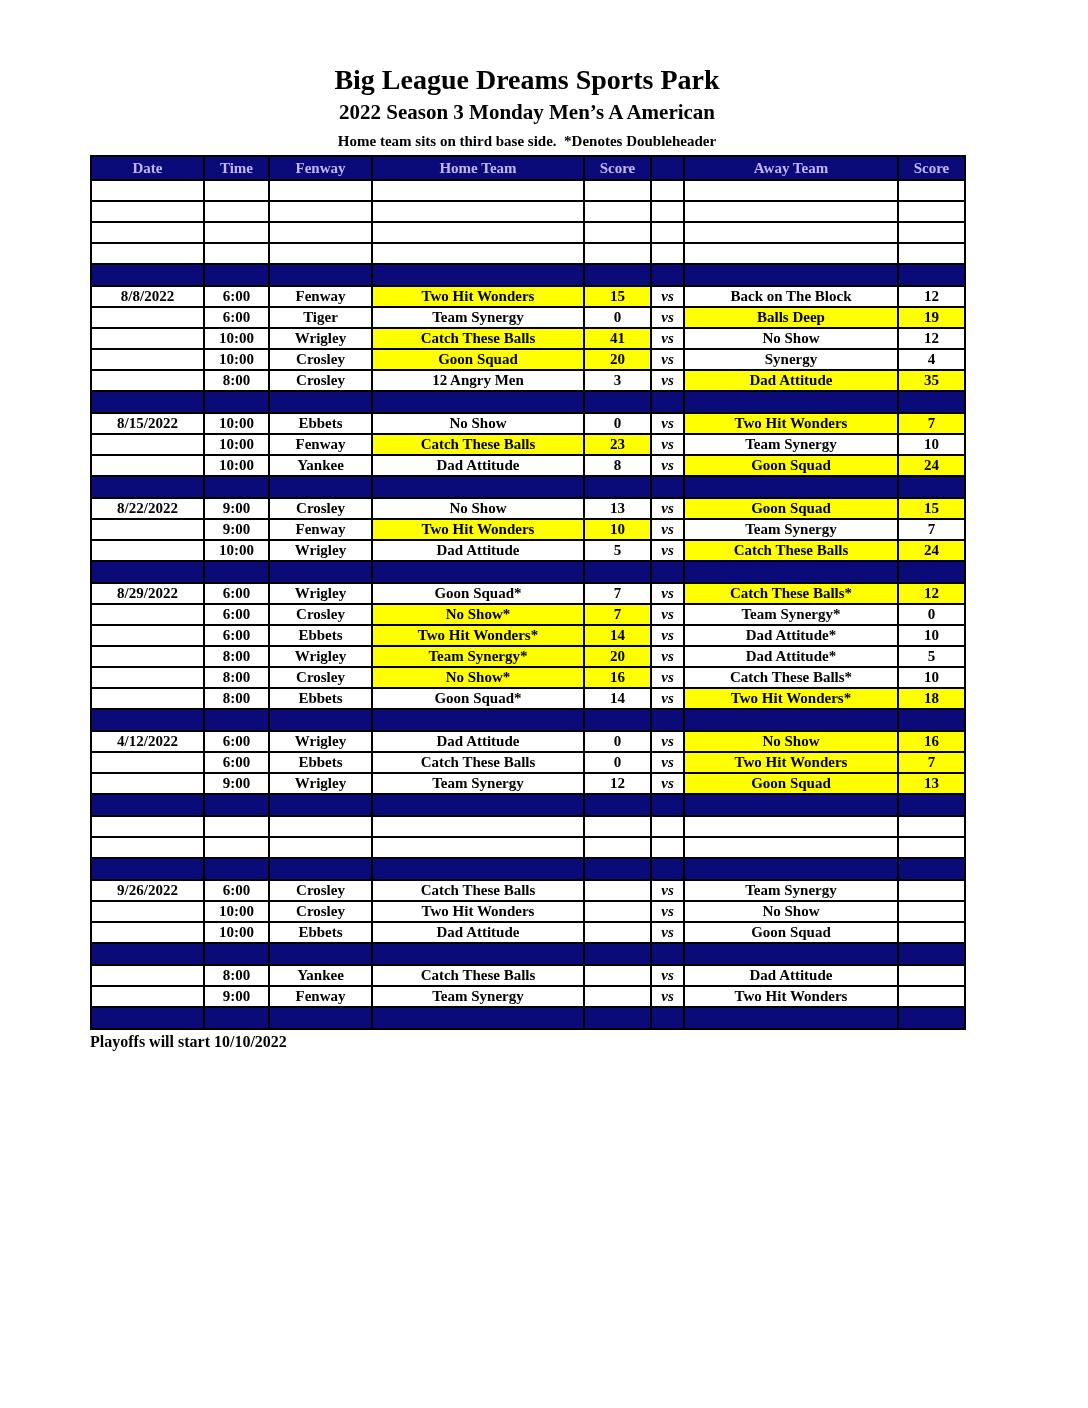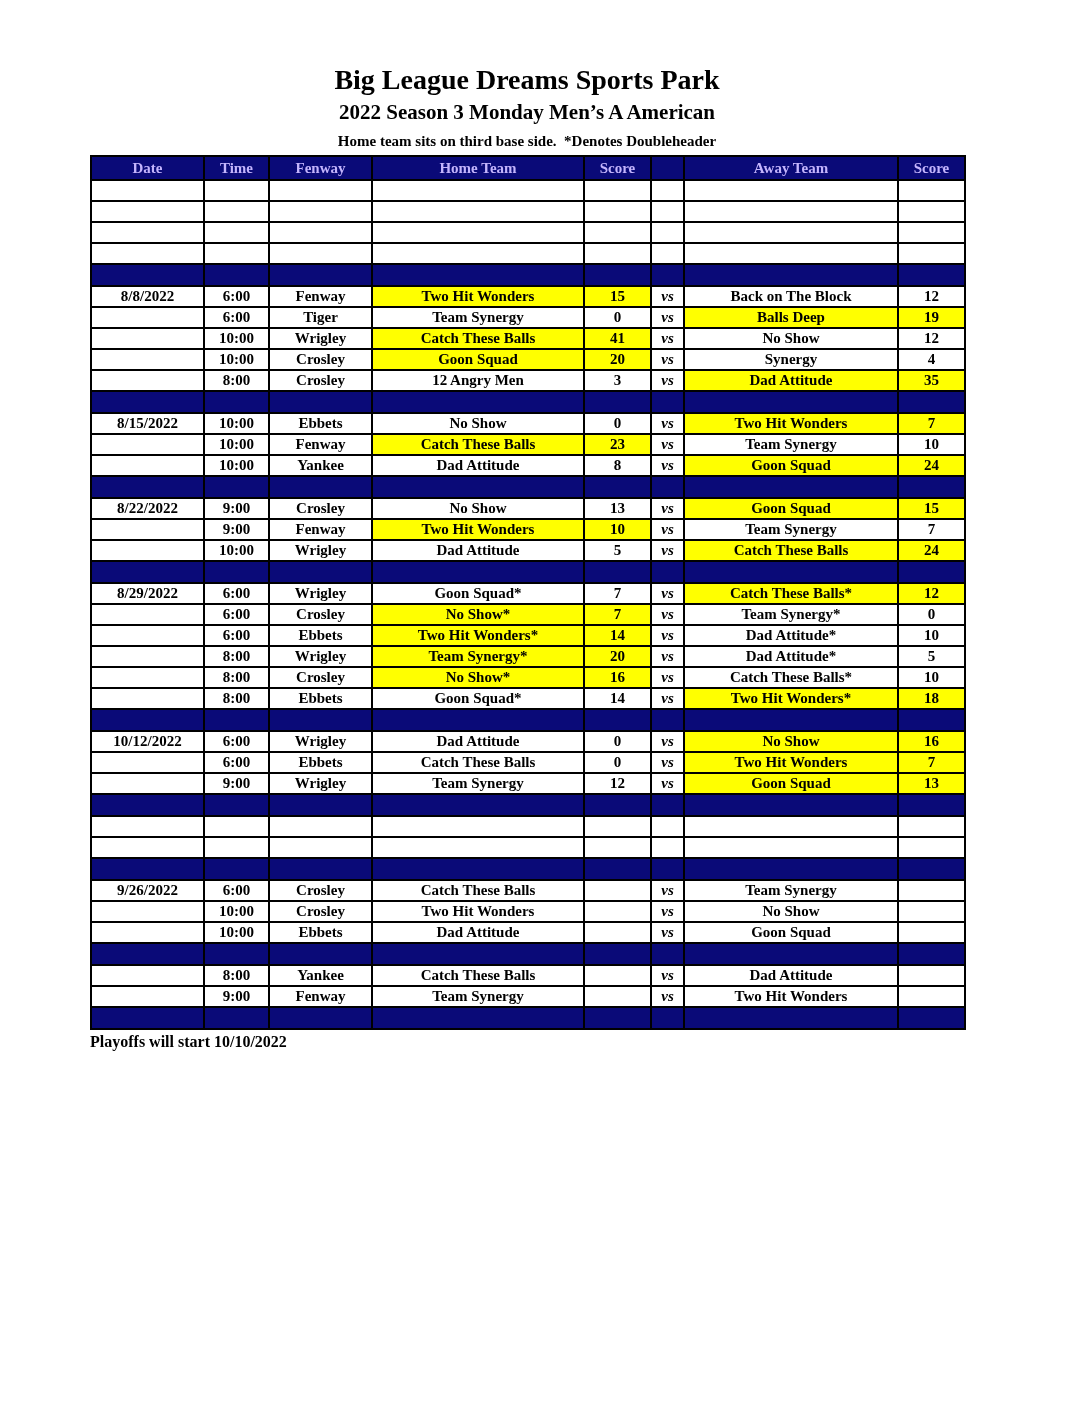--- a/index.html
+++ b/index.html
@@ -354,21 +354,21 @@
           <td></td>
           <td></td>
           <td></td>
           <td></td>
           <td></td>
           <td></td>
           <td></td>
           <td></td>
         </tr>
         <tr>
-          <td>10/12/2022</td>
+          <td>4/12/2022</td>
           <td>6:00</td>
           <td>Wrigley</td>
           <td>Dad Attitude</td>
           <td>0</td>
           <td class="vs-cell">vs</td>
           <td class="hl">No Show</td>
           <td class="hl">16</td>
         </tr>
         <tr>
           <td></td>

